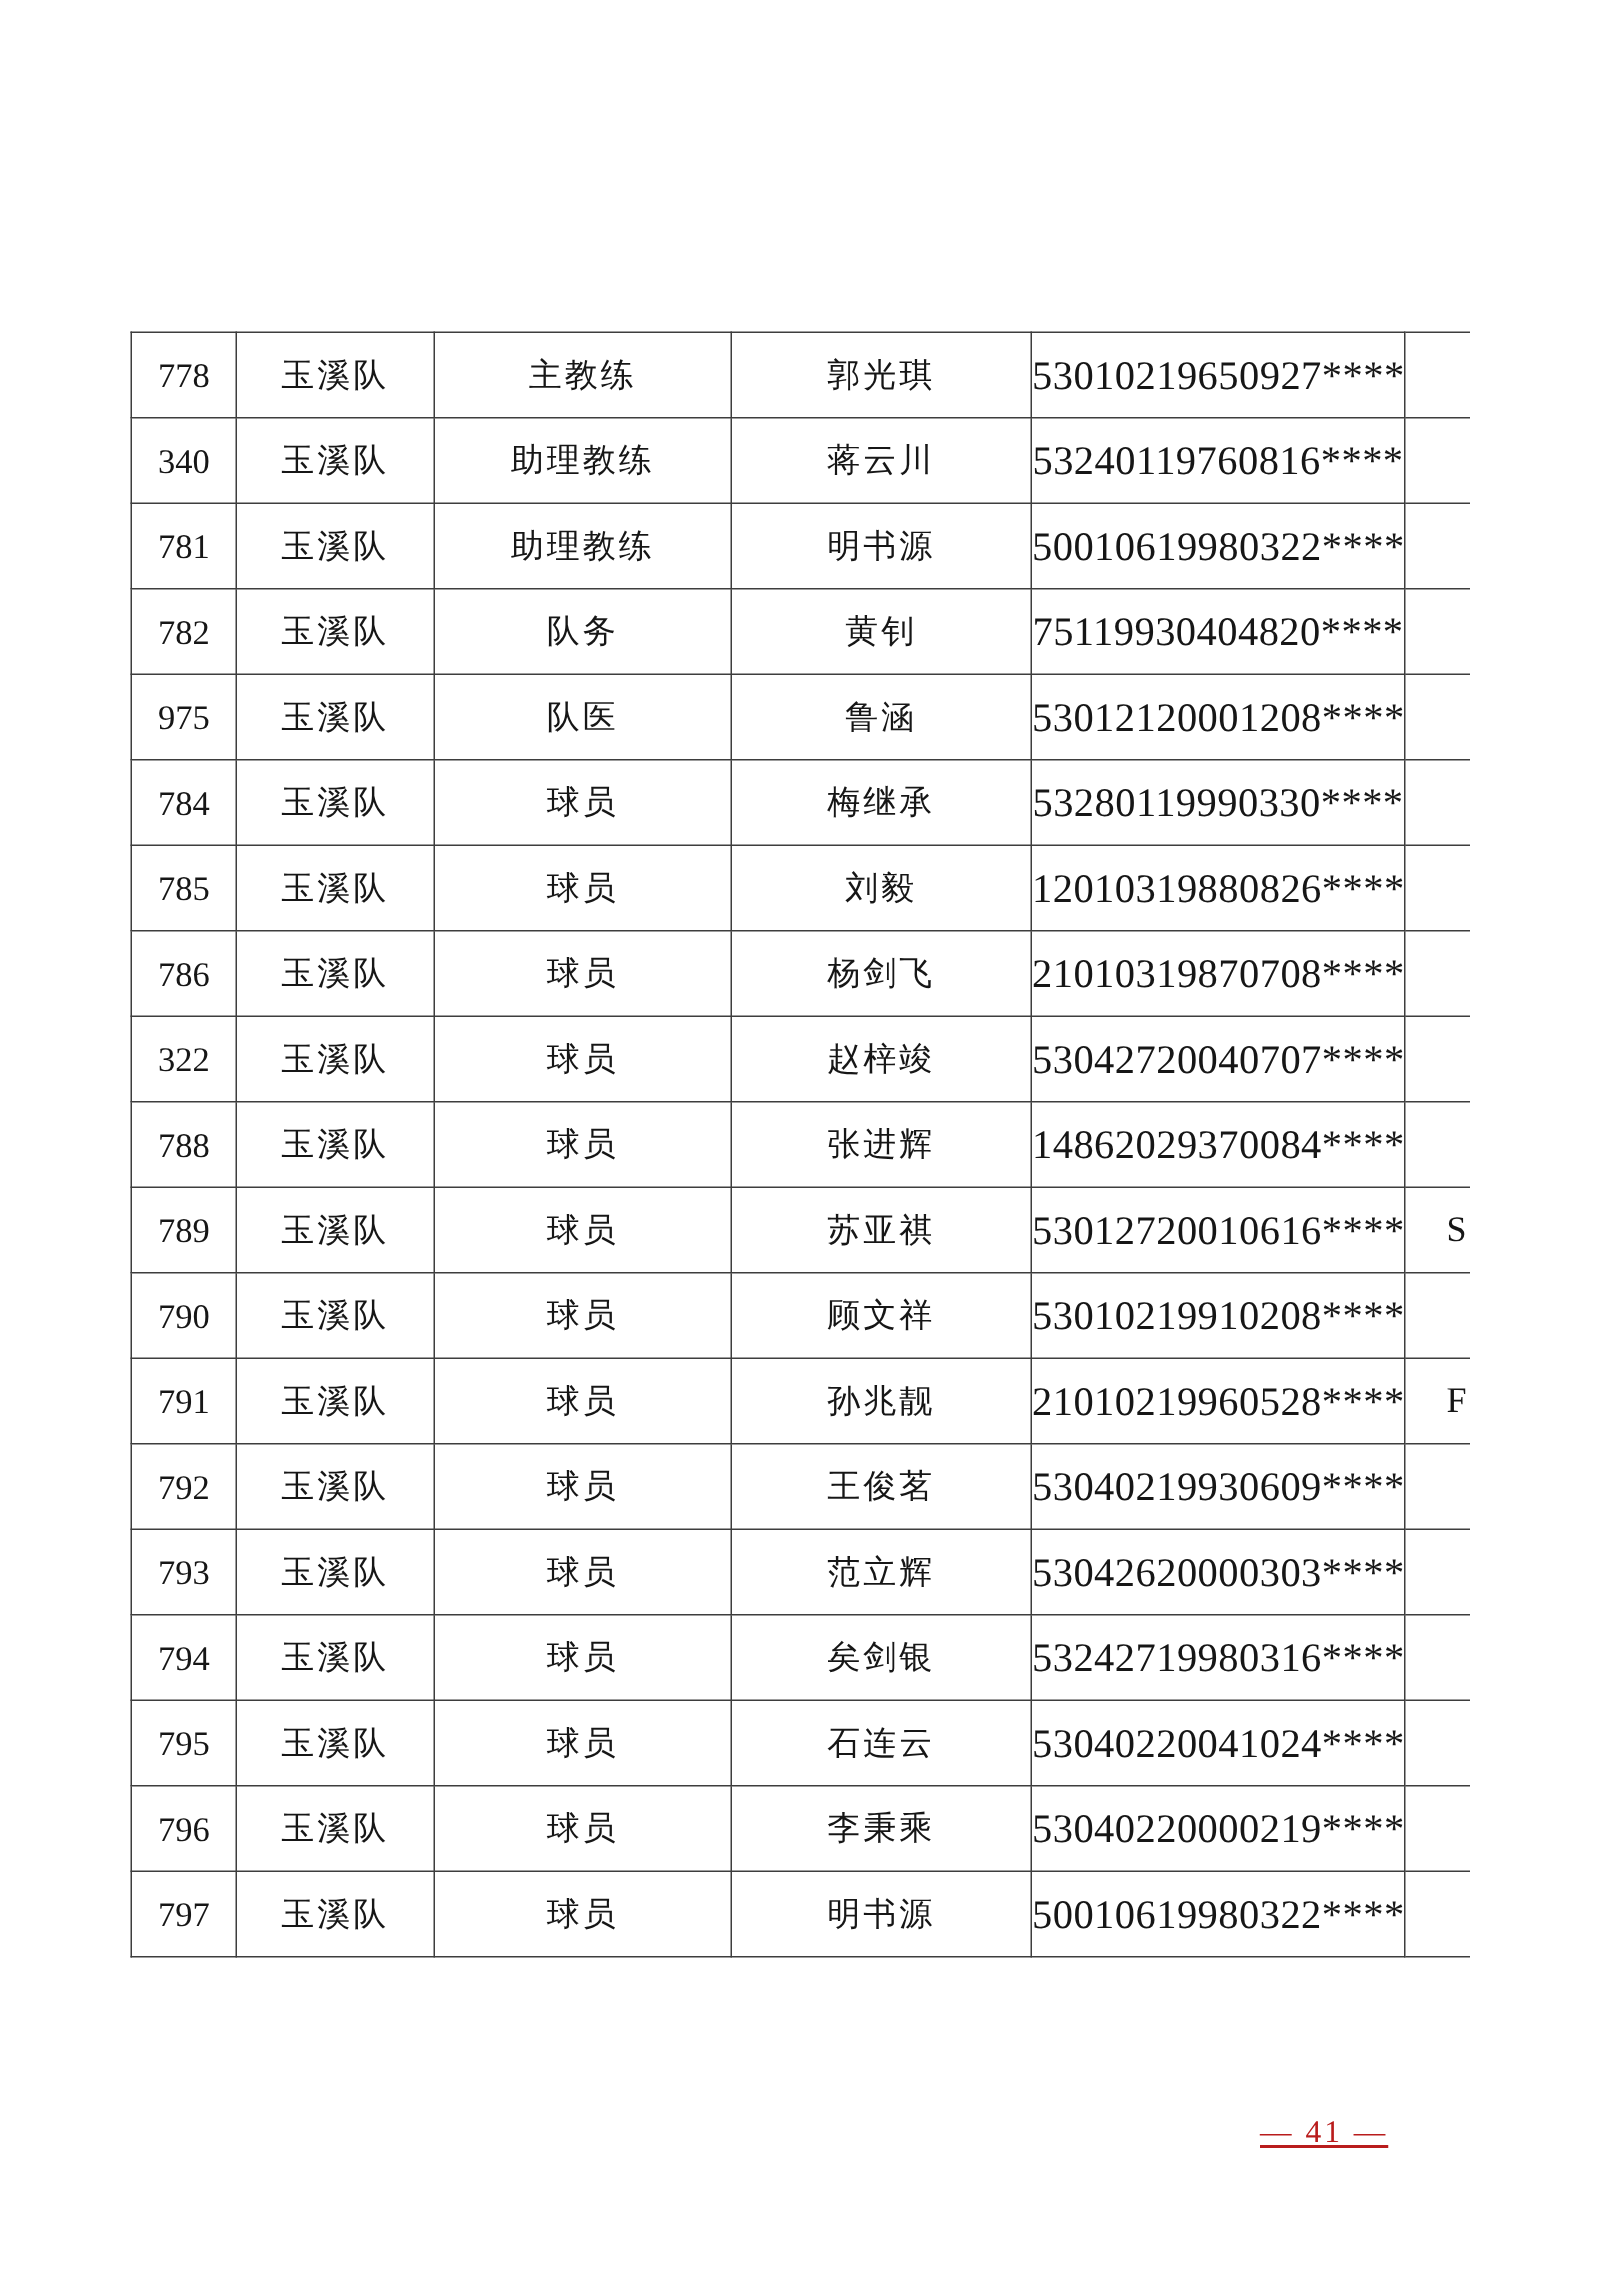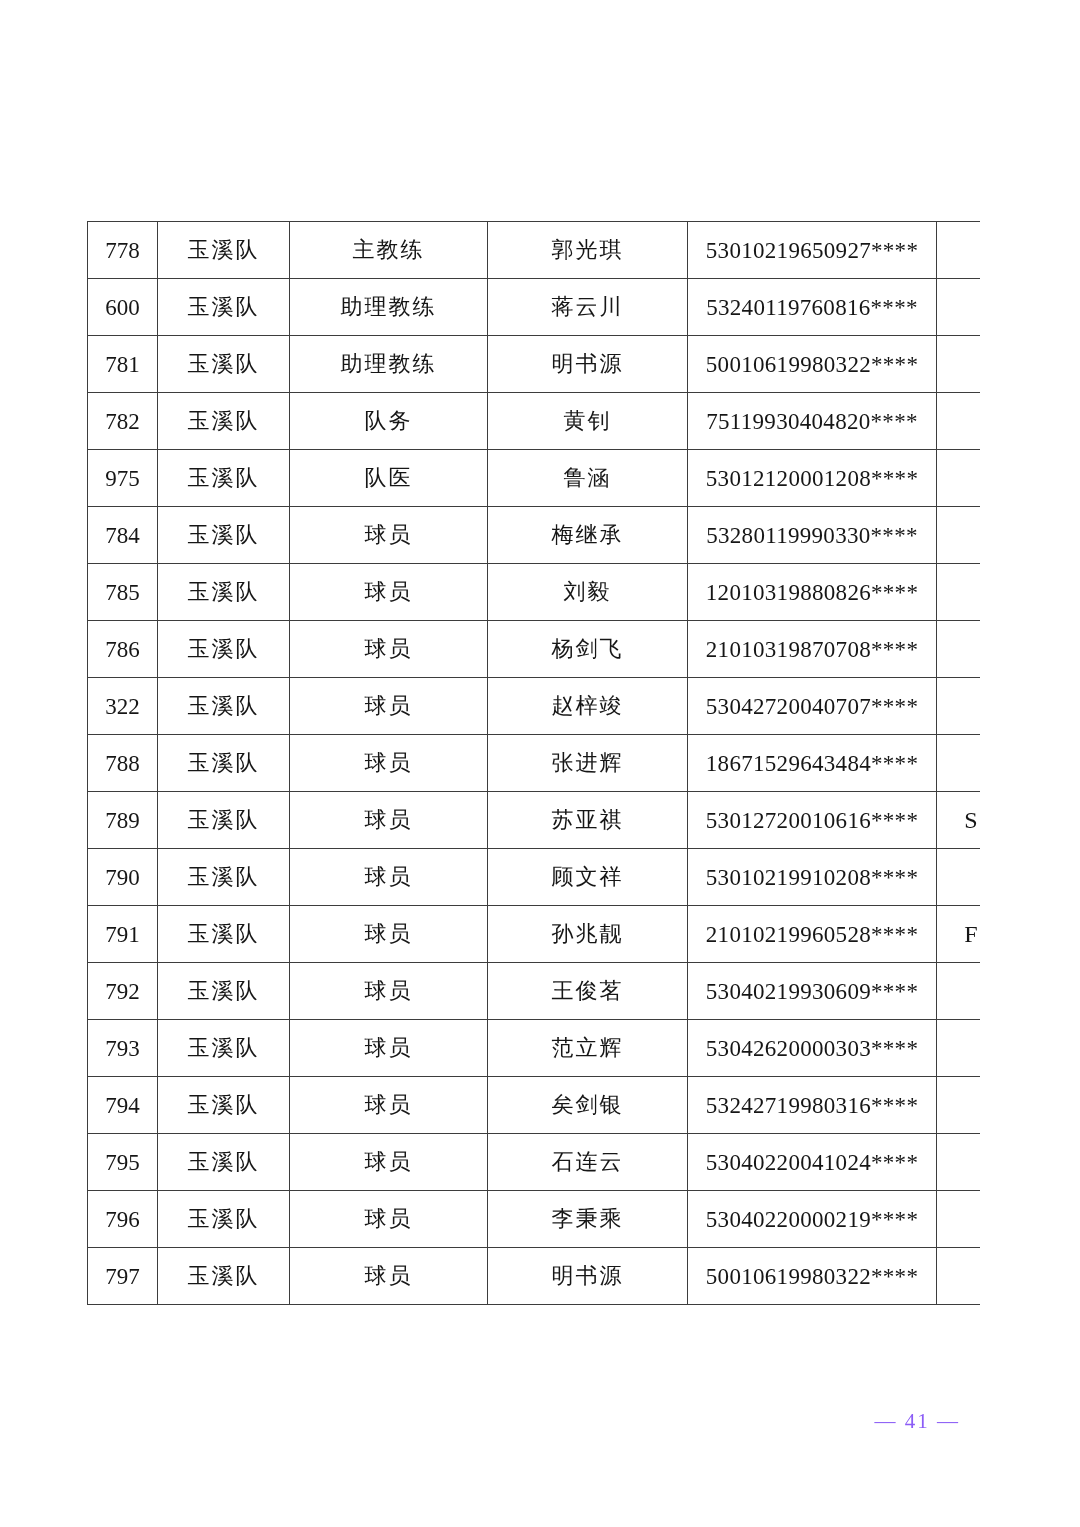--- a/index.html
+++ b/index.html
@@ -44,41 +44,42 @@
   col.c-team { width: 132px; }
   col.c-role { width: 198px; }
   col.c-name { width: 200px; }
   col.c-id   { width: 249px; }
   col.c-flag { width: 69px; }
 
   table.roster td.cell-no {
     font-size: 23px;
   }
   table.roster td.cell-id {
-    font-size: 23px;
+    font-size: 27px;
     letter-spacing: 0.3px;
   }
   table.roster td.cell-flag {
     font-size: 24px;
   }
   table.roster td.cell-team,
   table.roster td.cell-role,
   table.roster td.cell-name {
     letter-spacing: 2px;
   }
   .page-footer {
     position: absolute;
     top: 1378px;
     left: 840px;
     width: 120px;
-    text-align: right;
+    text-align: left;
     font-size: 21px;
-    color: #8b5cf6;
+    color: #b91c1c;
     letter-spacing: 2px;
     white-space: nowrap;
+    text-decoration: underline;
   }
 </style>
 </head>
 <body>
 
 <div class="page">
 
   <table class="roster">
     <colgroup>
       <col class="c-no">
@@ -91,21 +92,21 @@
     <tbody>
         <tr>
     <td class="cell-no">778</td>
     <td class="cell-team">玉溪队</td>
     <td class="cell-role">主教练</td>
     <td class="cell-name">郭光琪</td>
     <td class="cell-id">53010219650927****</td>
     <td class="cell-flag"></td>
   </tr>
         <tr>
-    <td class="cell-no">600</td>
+    <td class="cell-no">340</td>
     <td class="cell-team">玉溪队</td>
     <td class="cell-role">助理教练</td>
     <td class="cell-name">蒋云川</td>
     <td class="cell-id">53240119760816****</td>
     <td class="cell-flag"></td>
   </tr>
         <tr>
     <td class="cell-no">781</td>
     <td class="cell-team">玉溪队</td>
     <td class="cell-role">助理教练</td>
@@ -159,21 +160,21 @@
     <td class="cell-role">球员</td>
     <td class="cell-name">赵梓竣</td>
     <td class="cell-id">53042720040707****</td>
     <td class="cell-flag"></td>
   </tr>
         <tr>
     <td class="cell-no">788</td>
     <td class="cell-team">玉溪队</td>
     <td class="cell-role">球员</td>
     <td class="cell-name">张进辉</td>
-    <td class="cell-id">18671529643484****</td>
+    <td class="cell-id">14862029370084****</td>
     <td class="cell-flag"></td>
   </tr>
         <tr>
     <td class="cell-no">789</td>
     <td class="cell-team">玉溪队</td>
     <td class="cell-role">球员</td>
     <td class="cell-name">苏亚祺</td>
     <td class="cell-id">53012720010616****</td>
     <td class="cell-flag">S</td>
   </tr>

